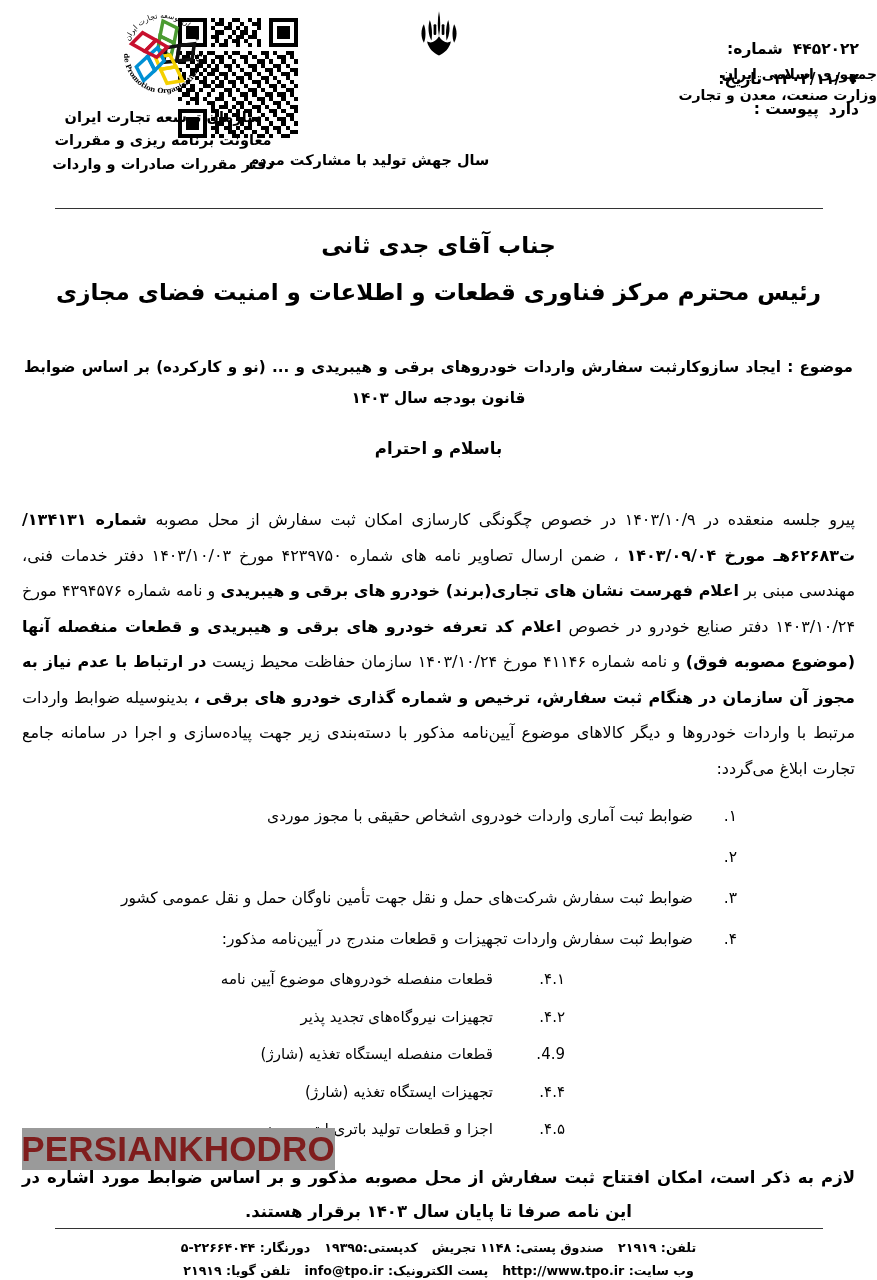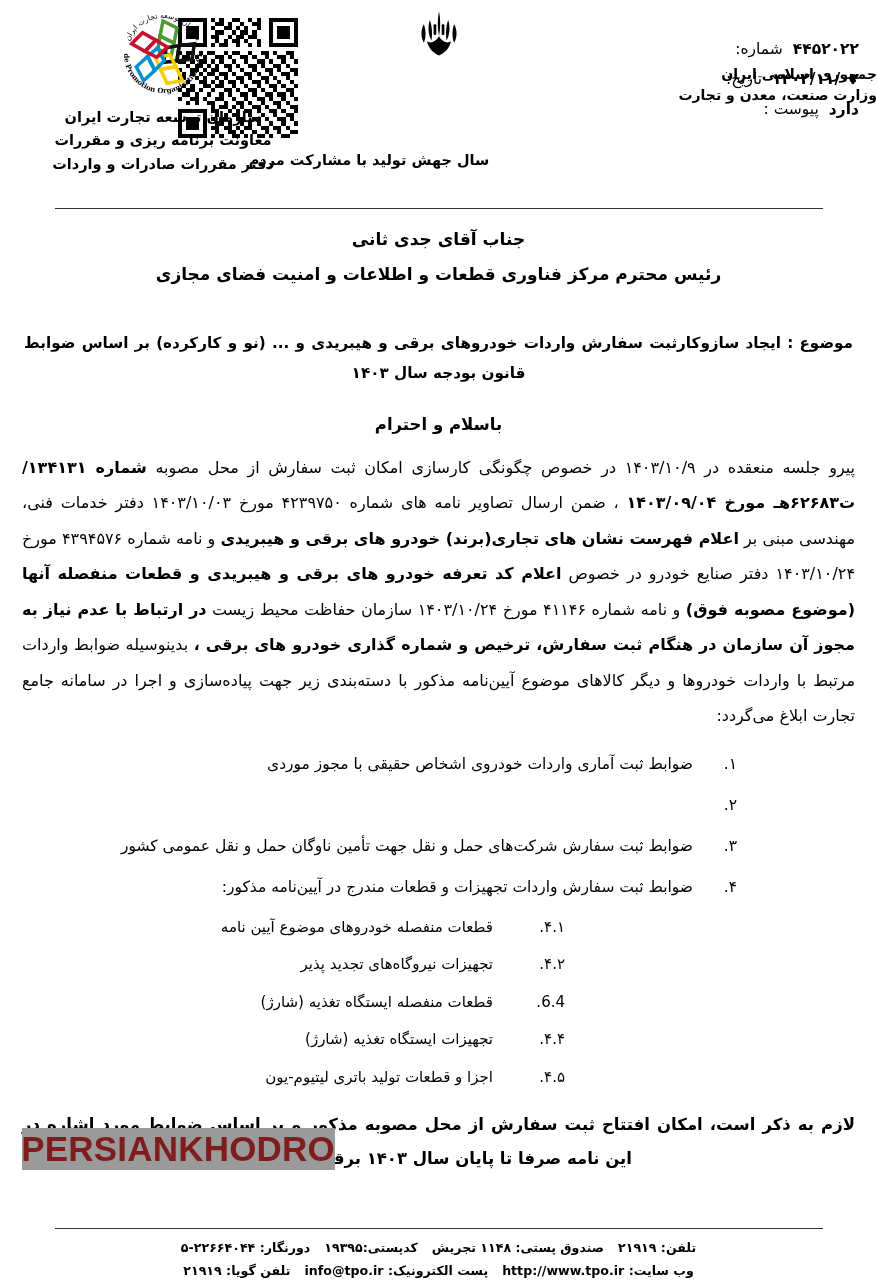--- a/index.html
+++ b/index.html
@@ -41,21 +41,21 @@
     line-height: 1.95;
     font-weight: bold;
     direction: rtl;
   }
   .meta-row {
     display: flex;
     justify-content: flex-start;
     gap: 10px;
     white-space: nowrap;
   }
-  .meta-label { font-weight: normal; }
+  .meta-label { font-weight: bold; }
   .meta-value { font-weight: bold; letter-spacing: 0.2px; }
 
   
   .qr {
     position: absolute;
     top: 18px;
     right: 579px;
     width: 120px;
     height: 120px;
   }
@@ -126,21 +126,21 @@
   .body-area {
     position: absolute;
     top: 222px;
     left: 18px;
     width: 841px;
     direction: rtl;
     text-align: right;
   }
 
   .recipient {
-    font-size: 17px;
+    font-size: 23px;
     font-weight: bold;
     line-height: 2.05;
     text-align: center;
     margin-bottom: 22px;
   }
   .recipient div { white-space: nowrap; }
 
   .subject {
     font-size: 15.2px;
     font-weight: bold;
@@ -149,21 +149,21 @@
     text-align-last: center;
     margin-bottom: 26px;
     padding: 0 6px;
     margin-top: 36px;
   }
 
   .greeting {
     font-size: 16.5px;
     font-weight: bold;
     text-align: center;
-    margin-bottom: 16px;
+    margin-bottom: 44px;
   }
 
   .para {
     font-size: 16px;
     line-height: 2.22;
     text-align: justify;
     text-align-last: right;
     padding: 0 4px;
   }
   .para b { font-weight: bold; }
@@ -633,21 +633,21 @@
       <div class="sublist">
         <div class="subli">
           <span class="subli-num">۴.۱.</span>
           <span class="li-text">قطعات منفصله خودروهای موضوع آیین نامه</span>
         </div>
         <div class="subli">
           <span class="subli-num">۴.۲.</span>
           <span class="li-text">تجهیزات نیروگاه‌های تجدید پذیر</span>
         </div>
         <div class="subli">
-          <span class="subli-num">6.4.</span>
+          <span class="subli-num">4.9.</span>
           <span class="li-text">قطعات منفصله ایستگاه تغذیه (شارژ)</span>
         </div>
         <div class="subli">
           <span class="subli-num">۴.۴.</span>
           <span class="li-text">تجهیزات ایستگاه تغذیه (شارژ)</span>
         </div>
         <div class="subli">
           <span class="subli-num">۴.۵.</span>
           <span class="li-text">اجزا و قطعات تولید باتری لیتیوم-یون</span>
         </div>

